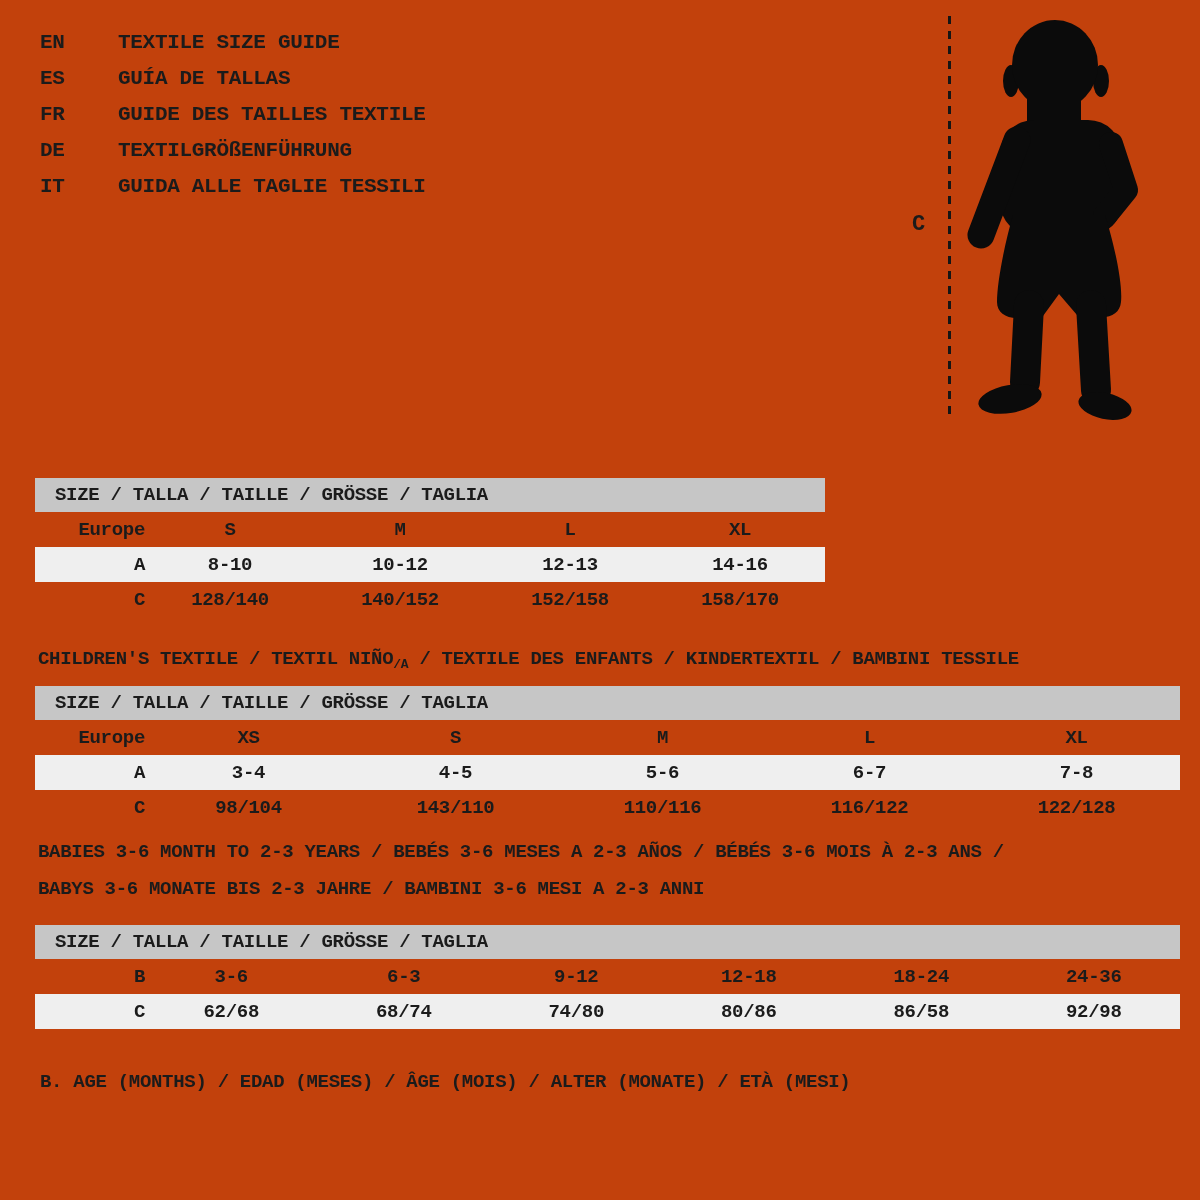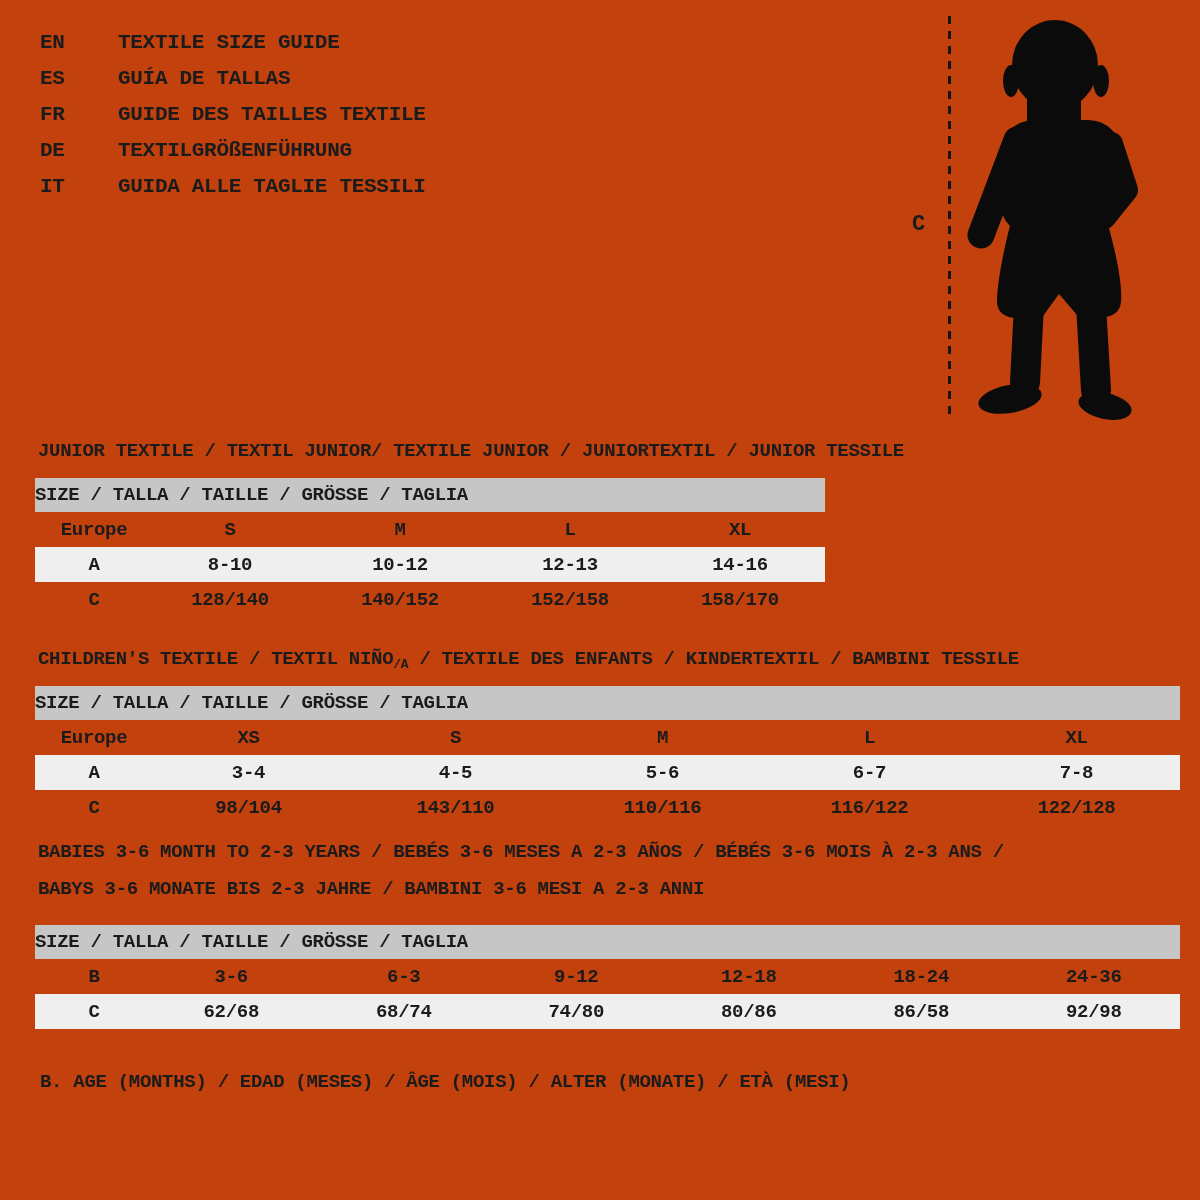--- a/index.html
+++ b/index.html
@@ -16,24 +16,24 @@
     position:absolute;left:948px;top:16px;width:3px;height:404px;
     background:repeating-linear-gradient(to bottom,#151515 0 8px,transparent 8px 15px);
   }
   .c-label{position:absolute;left:912px;top:212px;font-size:22px;}
   .baby-svg{position:absolute;left:955px;top:10px;}
   
   .section-heading{position:absolute;left:38px;font-size:19px;white-space:nowrap;line-height:37px;}
   .subscript{font-size:13px;vertical-align:-4px;}
   
   .size-table{position:absolute;left:35px;}
-  .size-bar{height:34px;background:#c6c6c6;display:flex;align-items:center;padding-left:0;font-size:19px;box-sizing:border-box;}
+  .size-bar{height:34px;background:#c6c6c6;display:flex;align-items:center;padding-left:20px;font-size:19px;box-sizing:border-box;}
   .trow{display:grid;height:35px;align-items:center;font-size:19px;}
   .trow.shaded{background:#efefef;}
-  .rlabel{padding-left:8px;text-align:center;}
+  .rlabel{padding-left:8px;text-align:right;}
   .cell{text-align:center;}
   
   .legend{position:absolute;left:40px;top:1062px;}
   .legend-line{height:40px;display:flex;align-items:center;font-size:19px;white-space:nowrap;}
 </style>
 </head>
 <body>
 
 <div id="page">
 
@@ -72,23 +72,20 @@
       <path d="M62,130 L26,225" fill="none" stroke="#0b0b0b" stroke-width="27" stroke-linecap="round"></path>
       <path d="M156,134 L171,180 L150,206" fill="none" stroke="#0b0b0b" stroke-width="24" stroke-linecap="round" stroke-linejoin="round"></path>
       <path d="M58,205 L150,205 C158,230 168,272 166,292 C165,303 156,308 144,307 L122,305 L104,284 L88,306 L62,308 C50,308 42,302 42,292 C42,272 50,232 58,205 Z"></path>
       <path d="M74,295 L70,372" fill="none" stroke="#0b0b0b" stroke-width="30" stroke-linecap="round"></path>
       <path d="M136,295 L141,380" fill="none" stroke="#0b0b0b" stroke-width="30" stroke-linecap="round"></path>
       <ellipse cx="55" cy="389" rx="32" ry="14" transform="rotate(-10 55 389)"></ellipse>
       <ellipse cx="150" cy="396" rx="27" ry="13" transform="rotate(12 150 396)"></ellipse>
     </g>
   </svg>
 
-  <div class="section-heading" style="top:433px">
-    <span>JUNIOR TEXTILE / TEXTIL JUNIOR/ TEXTILE JUNIOR / JUNIORTEXTIL / JUNIOR TESSILE</span>
-  </div>
   <div class="size-table" style="top:478px;width:790px">
     <div class="size-bar">
       <span>SIZE / TALLA / TAILLE / GRÖSSE / TAGLIA</span>
     </div>
     <div>
         <div class="trow" style="grid-template-columns: 110px repeat(4, 1fr);">
           <span class="rlabel">Europe</span>
           <span class="cell">S</span>
           <span class="cell">M</span>
           <span class="cell">L</span>

